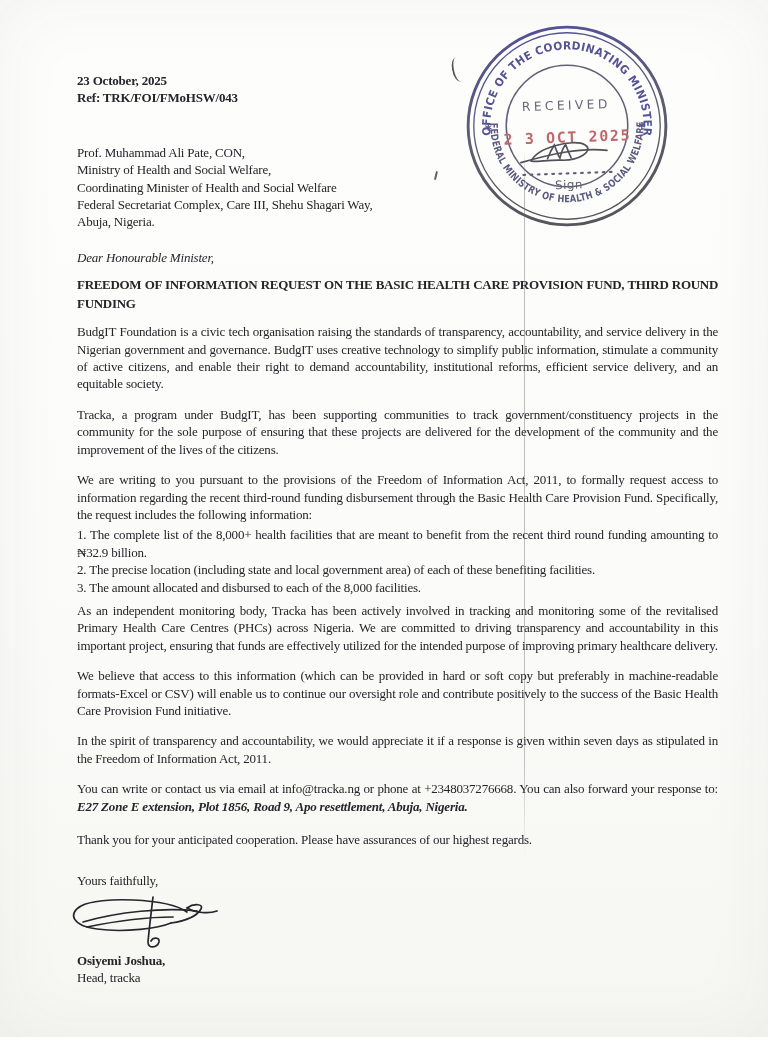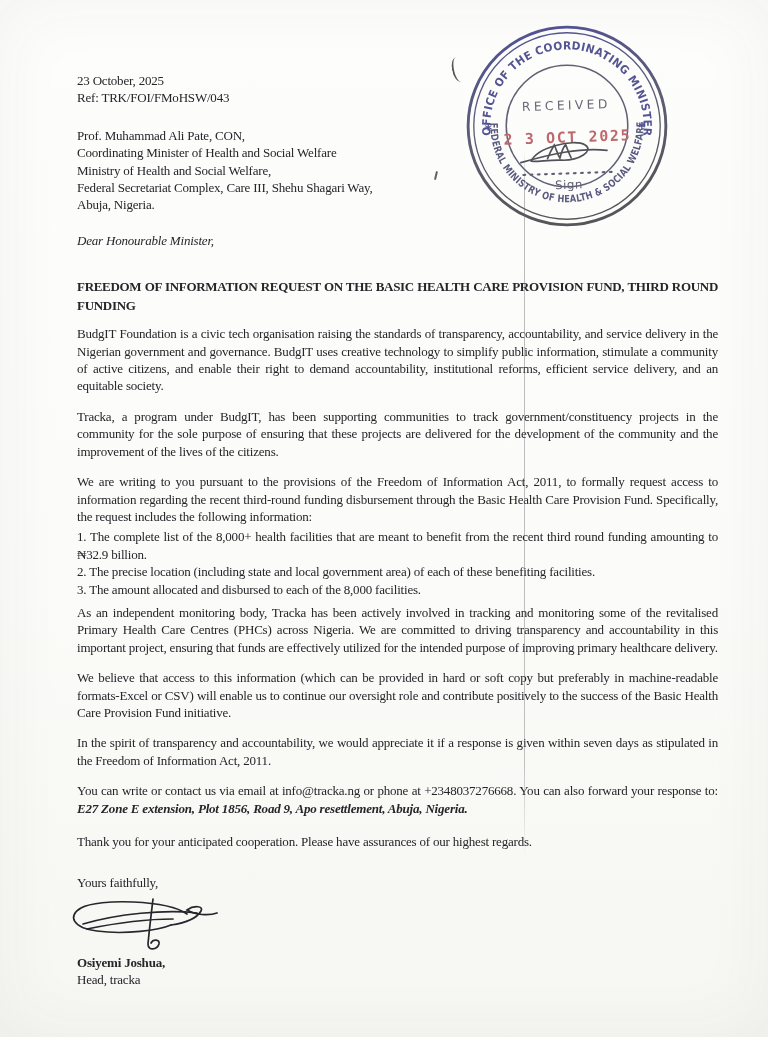--- a/index.html
+++ b/index.html
@@ -10,24 +10,24 @@
     overflow:hidden;
     font-family:"Liberation Serif","DejaVu Serif",serif;
     color:#25252a;
   }
   .content {
     position:absolute; left:77px; top:72px; width:641px;
     font-size:13px; line-height:17.4px; letter-spacing:-0.2px;
   }
   .b { font-weight:normal; }
   .line { display:block; }
-  .ref-line { font-weight:normal; margin-bottom:20px; }
-  .date-line { font-weight:normal; }
+  .ref-line { font-weight:bold; margin-bottom:37px; }
+  .date-line { font-weight:bold; }
   .addr { margin-bottom:18px; }
-  .salutation { font-style:italic; margin-bottom:29px; }
+  .salutation { font-style:italic; margin-bottom:10px; }
   .subject { font-weight:bold; text-align:justify; line-height:18.5px; letter-spacing:-0.3px; margin-bottom:10px; }
   .para { text-align:justify; margin-bottom:13px; }
   .para-request { margin-bottom:3px; }
   .req-list { text-align:justify; margin-bottom:6px; }
   .para-contact { margin-bottom:16px; }
   .para-thanks { margin-bottom:24px; }
   .closing { margin-bottom:4px; }
   .sig-svg { display:block; margin:2px 0 2px -12px; }
   .signatory-name { font-weight:bold; }
   .addr-bold-italic { font-weight:bold; font-style:italic; }
@@ -63,22 +63,22 @@
 <body>
 
 <div class="scan">
 
   <div class="content">
     <span class="line date-line">23 October, 2025</span>
     <span class="line ref-line">Ref: TRK/FOI/FMoHSW/043</span>
 
     <div class="addr">
       <span class="line b">Prof. Muhammad Ali Pate, CON,</span>
+      <span class="line">Ministry of Health and Social Welfare,</span>
       <span class="line b">Coordinating Minister of Health and Social Welfare</span>
-      <span class="line">Ministry of Health and Social Welfare,</span>
       <span class="line">Federal Secretariat Complex, Care III, Shehu Shagari Way,</span>
       <span class="line">Abuja, Nigeria.</span>
     </div>
 
     <div class="salutation">Dear Honourable Minister,</div>
 
     <div class="subject">FREEDOM OF INFORMATION REQUEST ON THE BASIC HEALTH CARE PROVISION FUND, THIRD ROUND FUNDING</div>
 
     <div class="para">BudgIT Foundation is a civic tech organisation raising the standards of transparency, accountability, and service delivery in the Nigerian government and governance. BudgIT uses creative technology to simplify public information, stimulate a community of active citizens, and enable their right to demand accountability, institutional reforms, efficient service delivery, and an equitable society.</div>
 

